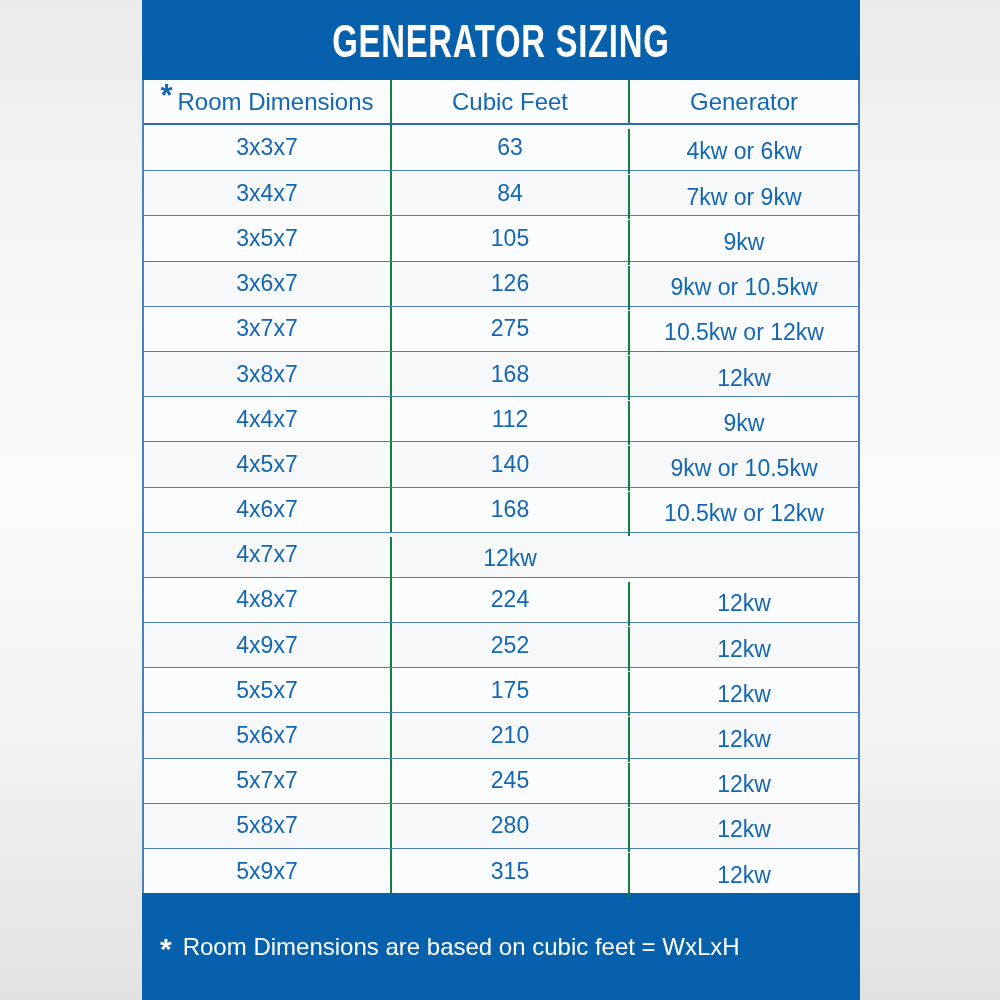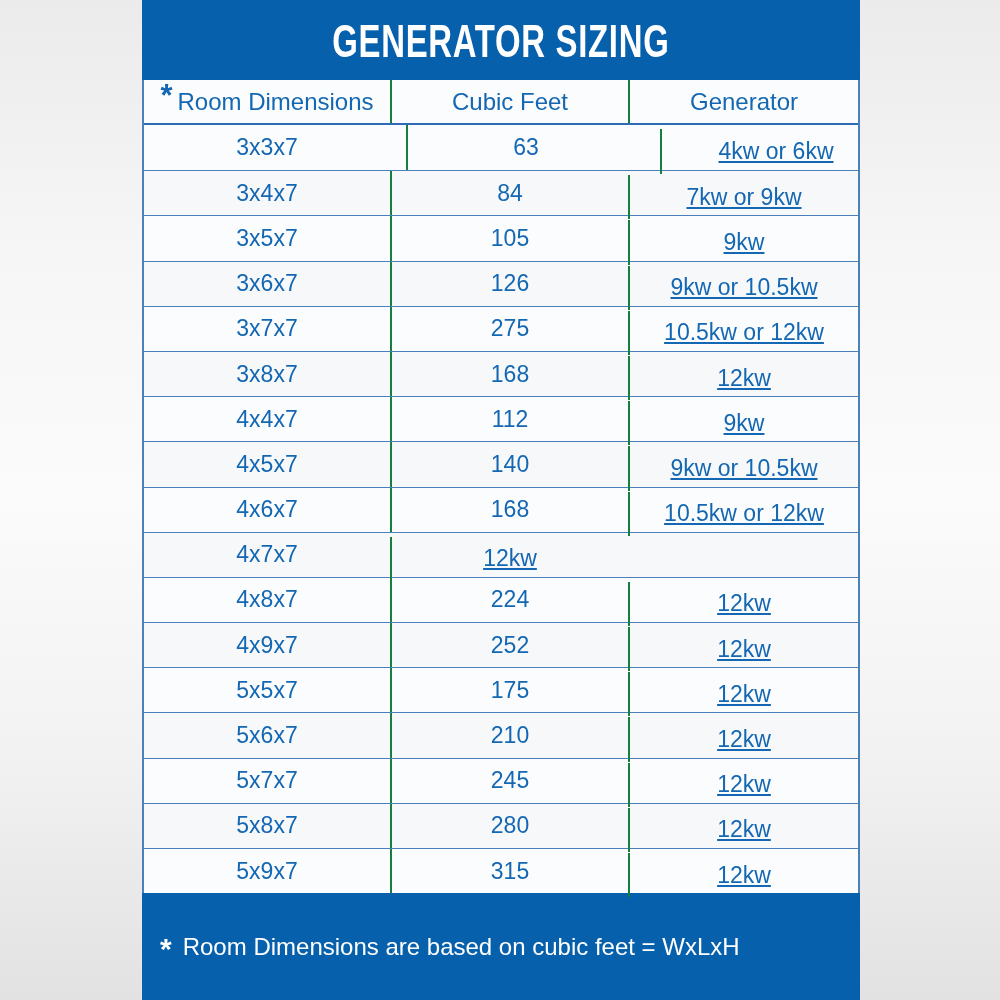--- a/index.html
+++ b/index.html
@@ -44,34 +44,34 @@
     box-sizing: border-box;
   }
   .t-row {
     display: grid;
     grid-template-columns: 246px 238px 230px;
     height: 45.2px;
     box-sizing: border-box;
   }
   .t-row.head { height: 45px; border-bottom: 2px solid #2d6cb2; }
   .t-row.body { border-top: 1.5px solid #4a7fba; }
-  .t-row.body:first-of-type { border-top: none; gap: 16px; }
+  .t-row.body:first-of-type { border-top: none; }
   .t-row.body:nth-of-type(even) { background: #f7f8fa; }
   .cell {
     display: flex;
     align-items: center;
     justify-content: center;
     color: #1467b2;
     font-size: 23px;
     box-sizing: border-box;
     overflow: hidden;
   }
   .cell.c2, .cell.c3 { border-left: 2px solid #15803d; }
   .cell.head { font-size: 24px; }
-  .cell.gen { transform: translateY(4px); text-decoration: underline; }
+  .cell.gen { transform: translateY(4px); }
   .ast {
     font-size: 31px;
     font-weight: 700;
     position: relative;
     top: -6px;
     margin-right: 5px;
   }
   .footer {
     flex: 1 1 auto;
     display: flex;

